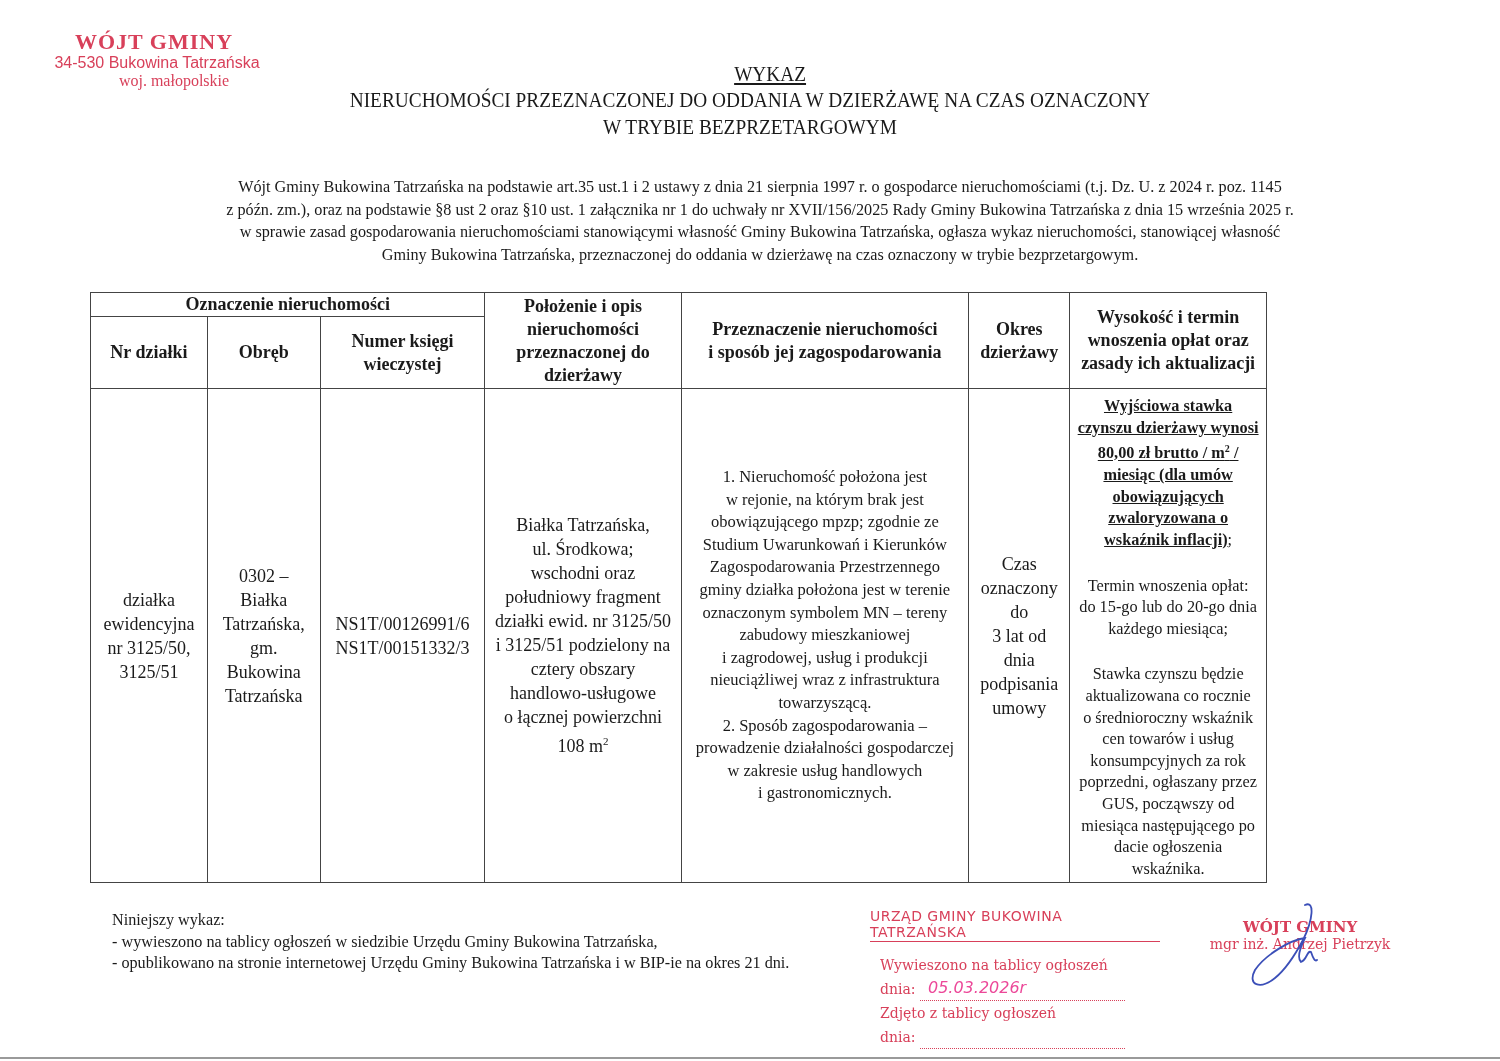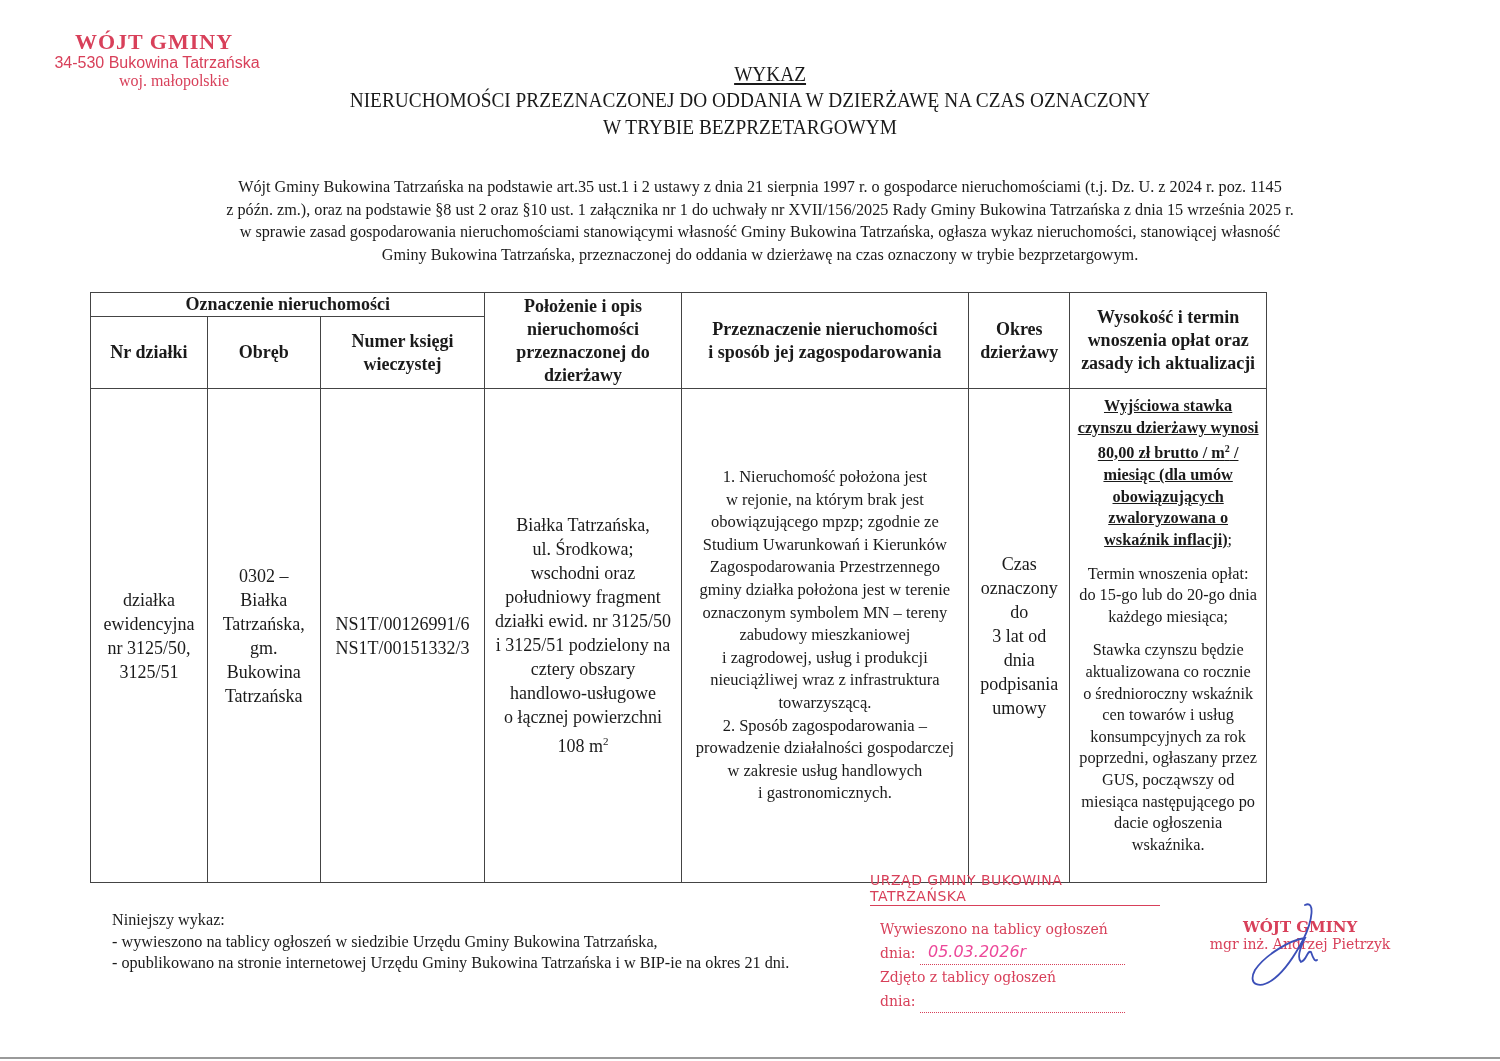--- a/index.html
+++ b/index.html
@@ -18,23 +18,23 @@
   table#wykaz { position:absolute; left:90px; top:292px; width:1177px; border-collapse:collapse; }
   table#wykaz td, table#wykaz th { border:1.5px solid #444; text-align:center; vertical-align:middle; padding:0 2px; }
   table#wykaz th { font-weight:bold; font-size:18px; line-height:23px; }
   table#wykaz td { font-size:18px; line-height:24px; }
   .h1 { height:22px; }
   .h2 { height:72px; }
   .bodyrow { height:494px; }
   .col-desc { font-size:16.5px !important; line-height:22.6px !important; }
   .col-fee { font-size:16.3px !important; line-height:21.6px !important; vertical-align:top !important; padding-top:6px !important; }
   .fee-bold { font-weight:bold; text-decoration:underline;font-family:Liberation Serif, serif; }
-  .fee-block { margin-top:12px; }
+  .fee-block { margin-top:24px; }
   #footer { left:112px; top:910px; font-size:16.2px; line-height:21.5px; }
-  #stamp-ug { left:870px; top:872px; width:290px; color:#d8405a; font-family:"DejaVu Sans", sans-serif; }
+  #stamp-ug { left:870px; top:908px; width:290px; color:#d8405a; font-family:"DejaVu Sans", sans-serif; }
   #stamp-ug .s1 { font-size:14px; letter-spacing:0.5px; border-bottom:1px solid #d8405a; display:inline-block; padding-bottom:1px; }
   #stamp-ug .s { font-size:14px; margin-left:10px; line-height:24px; font-family:"DejaVu Serif", serif; }
   #stamp-ug .dots { border-bottom:1px dotted #d8405a; display:inline-block; width:205px; height:16px; vertical-align:bottom; position:relative; }
   #stamp-ug .hand { color:#ec4899; font-style:italic; position:absolute; left:8px; bottom:0px; font-size:16px; font-family:"DejaVu Sans", sans-serif; }
   #sign { left:1200px; top:918px; width:200px; color:#d8405a; text-align:center; }
   #sign .w { font-size:15px; font-weight:bold; font-family:"DejaVu Serif", serif; }
   #sign .n { font-size:14px; font-family:"DejaVu Serif", serif; }
   #signature { left:1245px; top:900px; }
   #bottom-line { left:0; top:1057px; width:1500px; height:2px; background:#9a9a9a; }
 </style>

